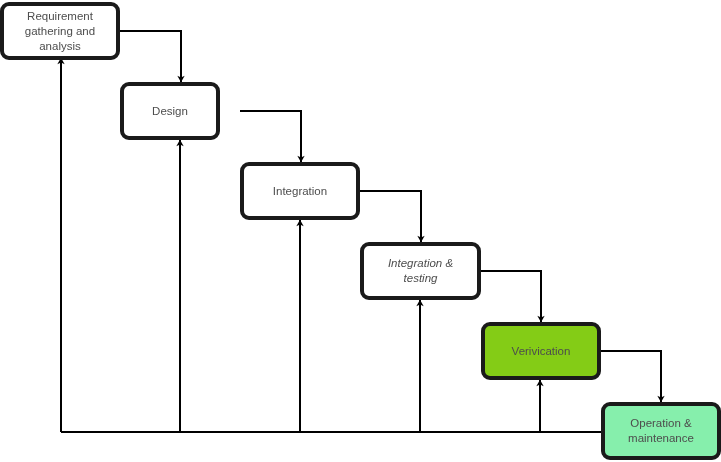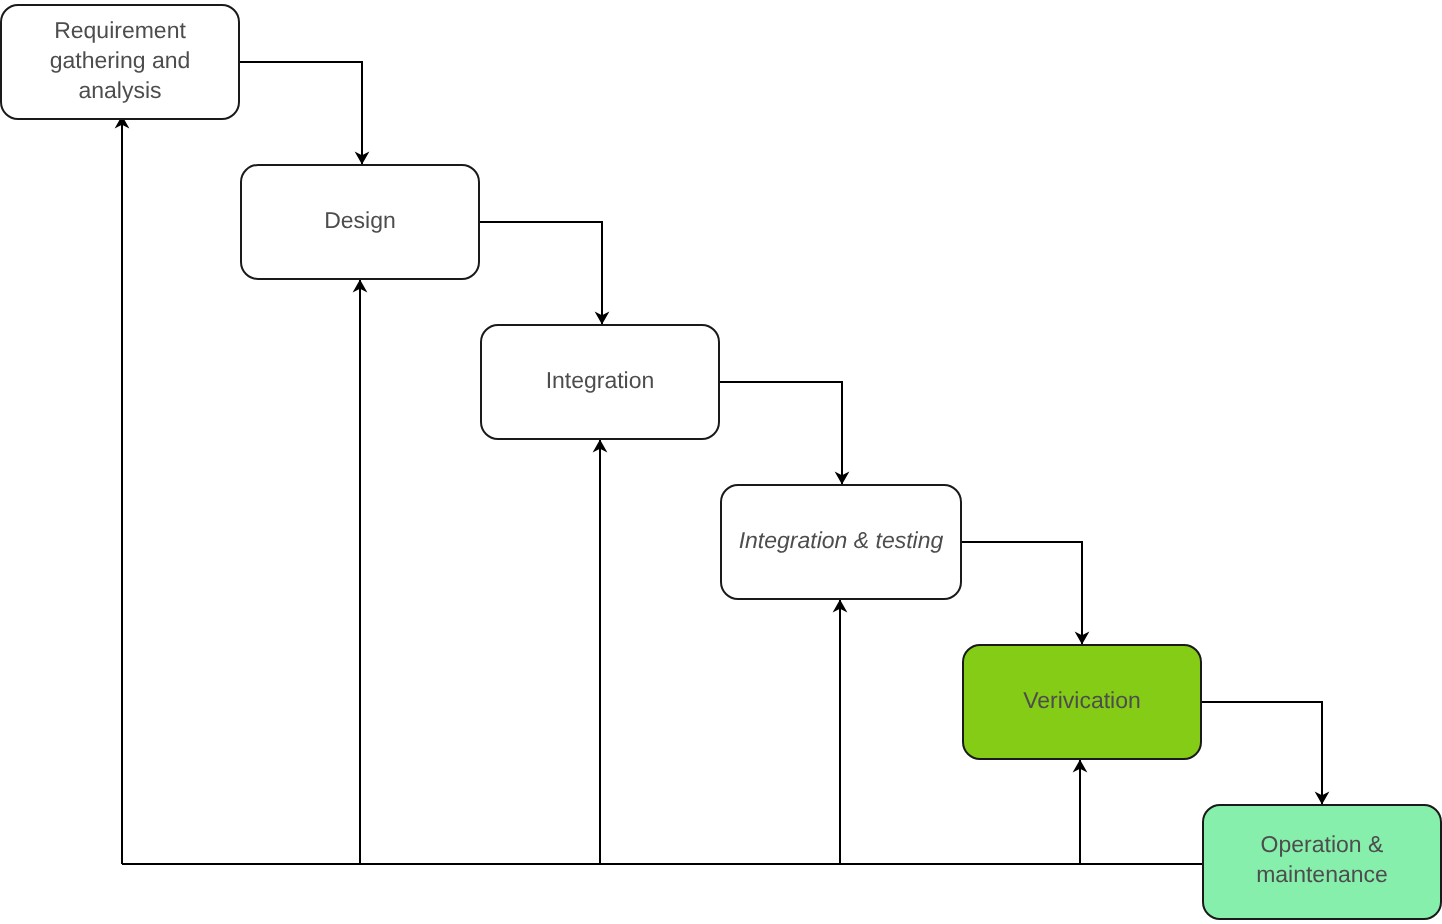--- a/index.html
+++ b/index.html
@@ -23,21 +23,21 @@
     left: 0;
     top: 0;
     width: 721px;
     height: 462px;
     display: block;
   }
   .node-box {
     position: absolute;
     box-sizing: border-box;
     background: #ffffff;
-    border: 1px solid #84cc16;
+    border: 4px solid #84cc16;
     border-radius: 9px;
     display: flex;
     align-items: center;
     justify-content: center;
     text-align: center;
     color: #4d4d4d;
     font-size: 11.5px;
     line-height: 15px;
     font-family: "Liberation Sans", sans-serif;
     z-index: 2;
@@ -78,21 +78,21 @@
         <path d="M 540 432 V 380" marker-end="url(#arrow-up)"></path>
       </g>
   </svg>
 
   <div id="node-layer">
       <div class="node-box" style="left: 0px; top: 2px; width: 120px; height: 58px; background: rgb(255, 255, 255); border-color: rgb(26, 26, 26); color: rgb(77, 77, 77);">
         <span class="node-label">Requirement
 gathering and
 analysis</span>
       </div>
-      <div class="node-box" style="left: 120px; top: 82px; width: 120px; height: 58px; background: rgb(255, 255, 255); border-color: rgb(26, 26, 26); color: rgb(77, 77, 77);">
+      <div class="node-box" style="left: 120px; top: 82px; width: 100px; height: 58px; background: rgb(255, 255, 255); border-color: rgb(26, 26, 26); color: rgb(77, 77, 77);">
         <span class="node-label">Design</span>
       </div>
       <div class="node-box" style="left: 240px; top: 162px; width: 120px; height: 58px; background: rgb(255, 255, 255); border-color: rgb(26, 26, 26); color: rgb(77, 77, 77);">
         <span class="node-label">Integration</span>
       </div>
       <div class="node-box" style="left: 360px; top: 242px; width: 121px; height: 58px; background: rgb(255, 255, 255); border-color: rgb(26, 26, 26); color: rgb(77, 77, 77); font-style: italic;">
         <span class="node-label">Integration &amp; testing</span>
       </div>
       <div class="node-box" style="left: 481px; top: 322px; width: 120px; height: 58px; background: #84cc16; border-color: rgb(26, 26, 26); color: rgb(77, 77, 77);">
         <span class="node-label">Verivication</span>

